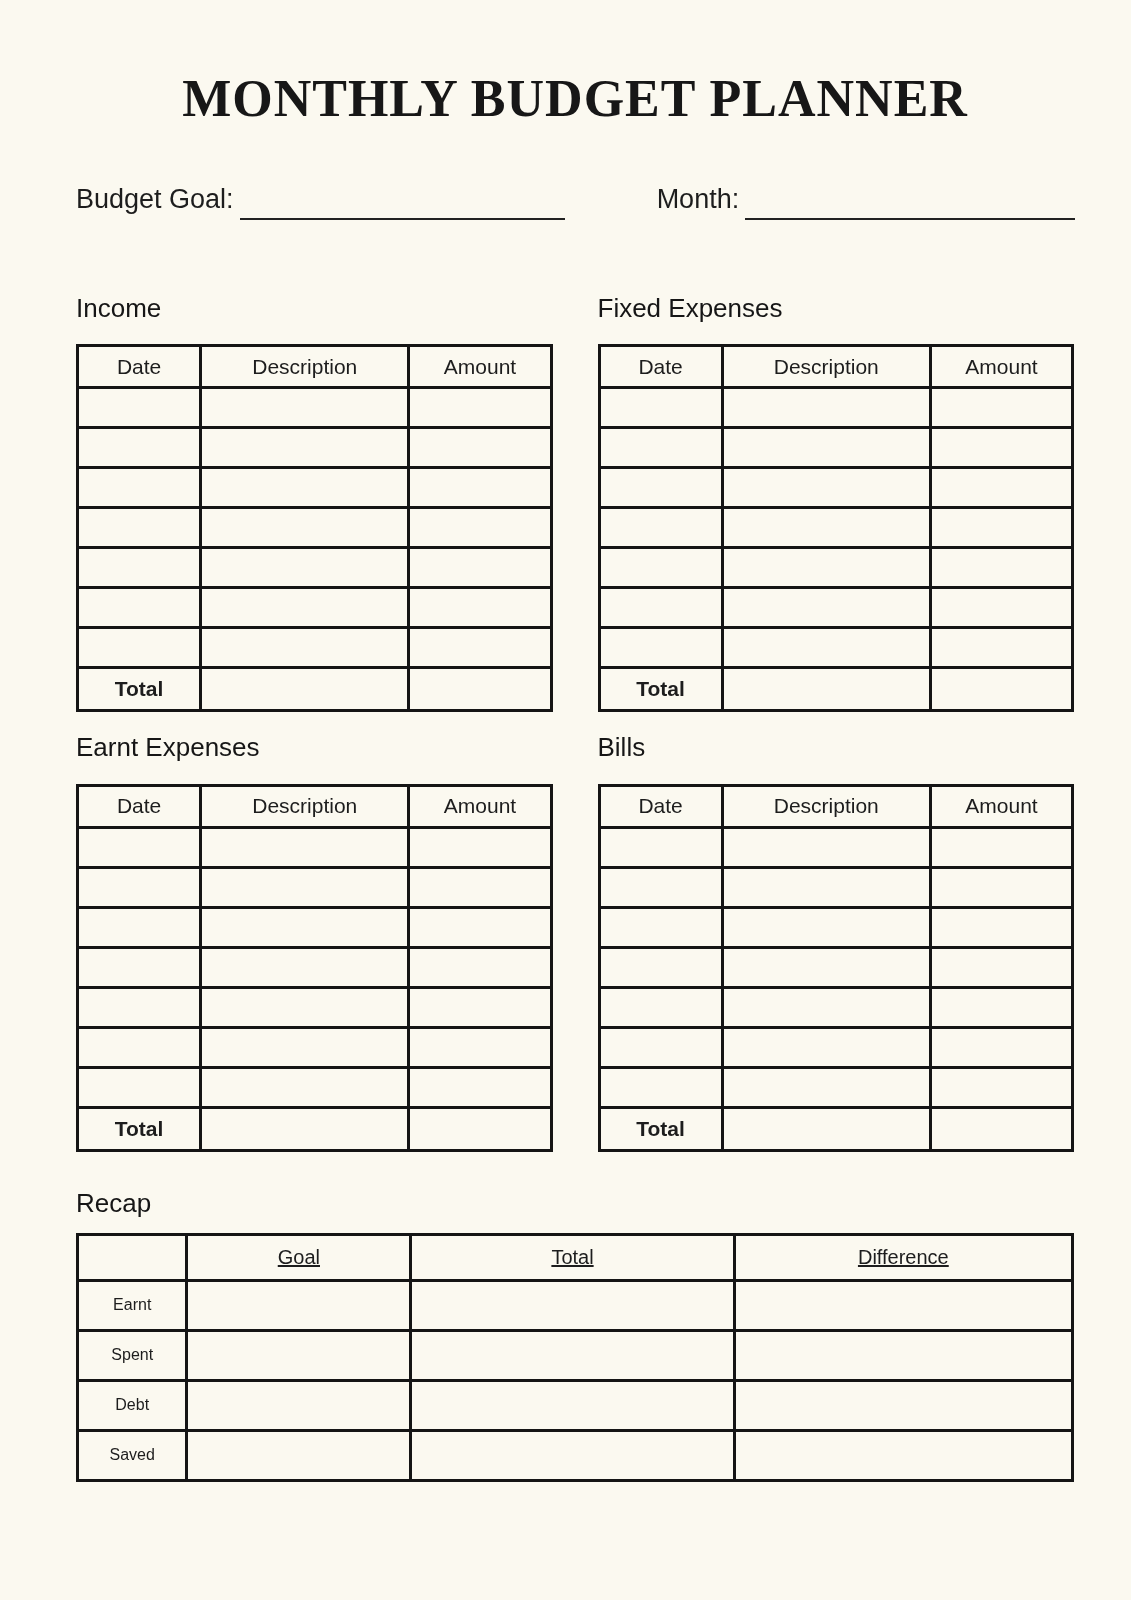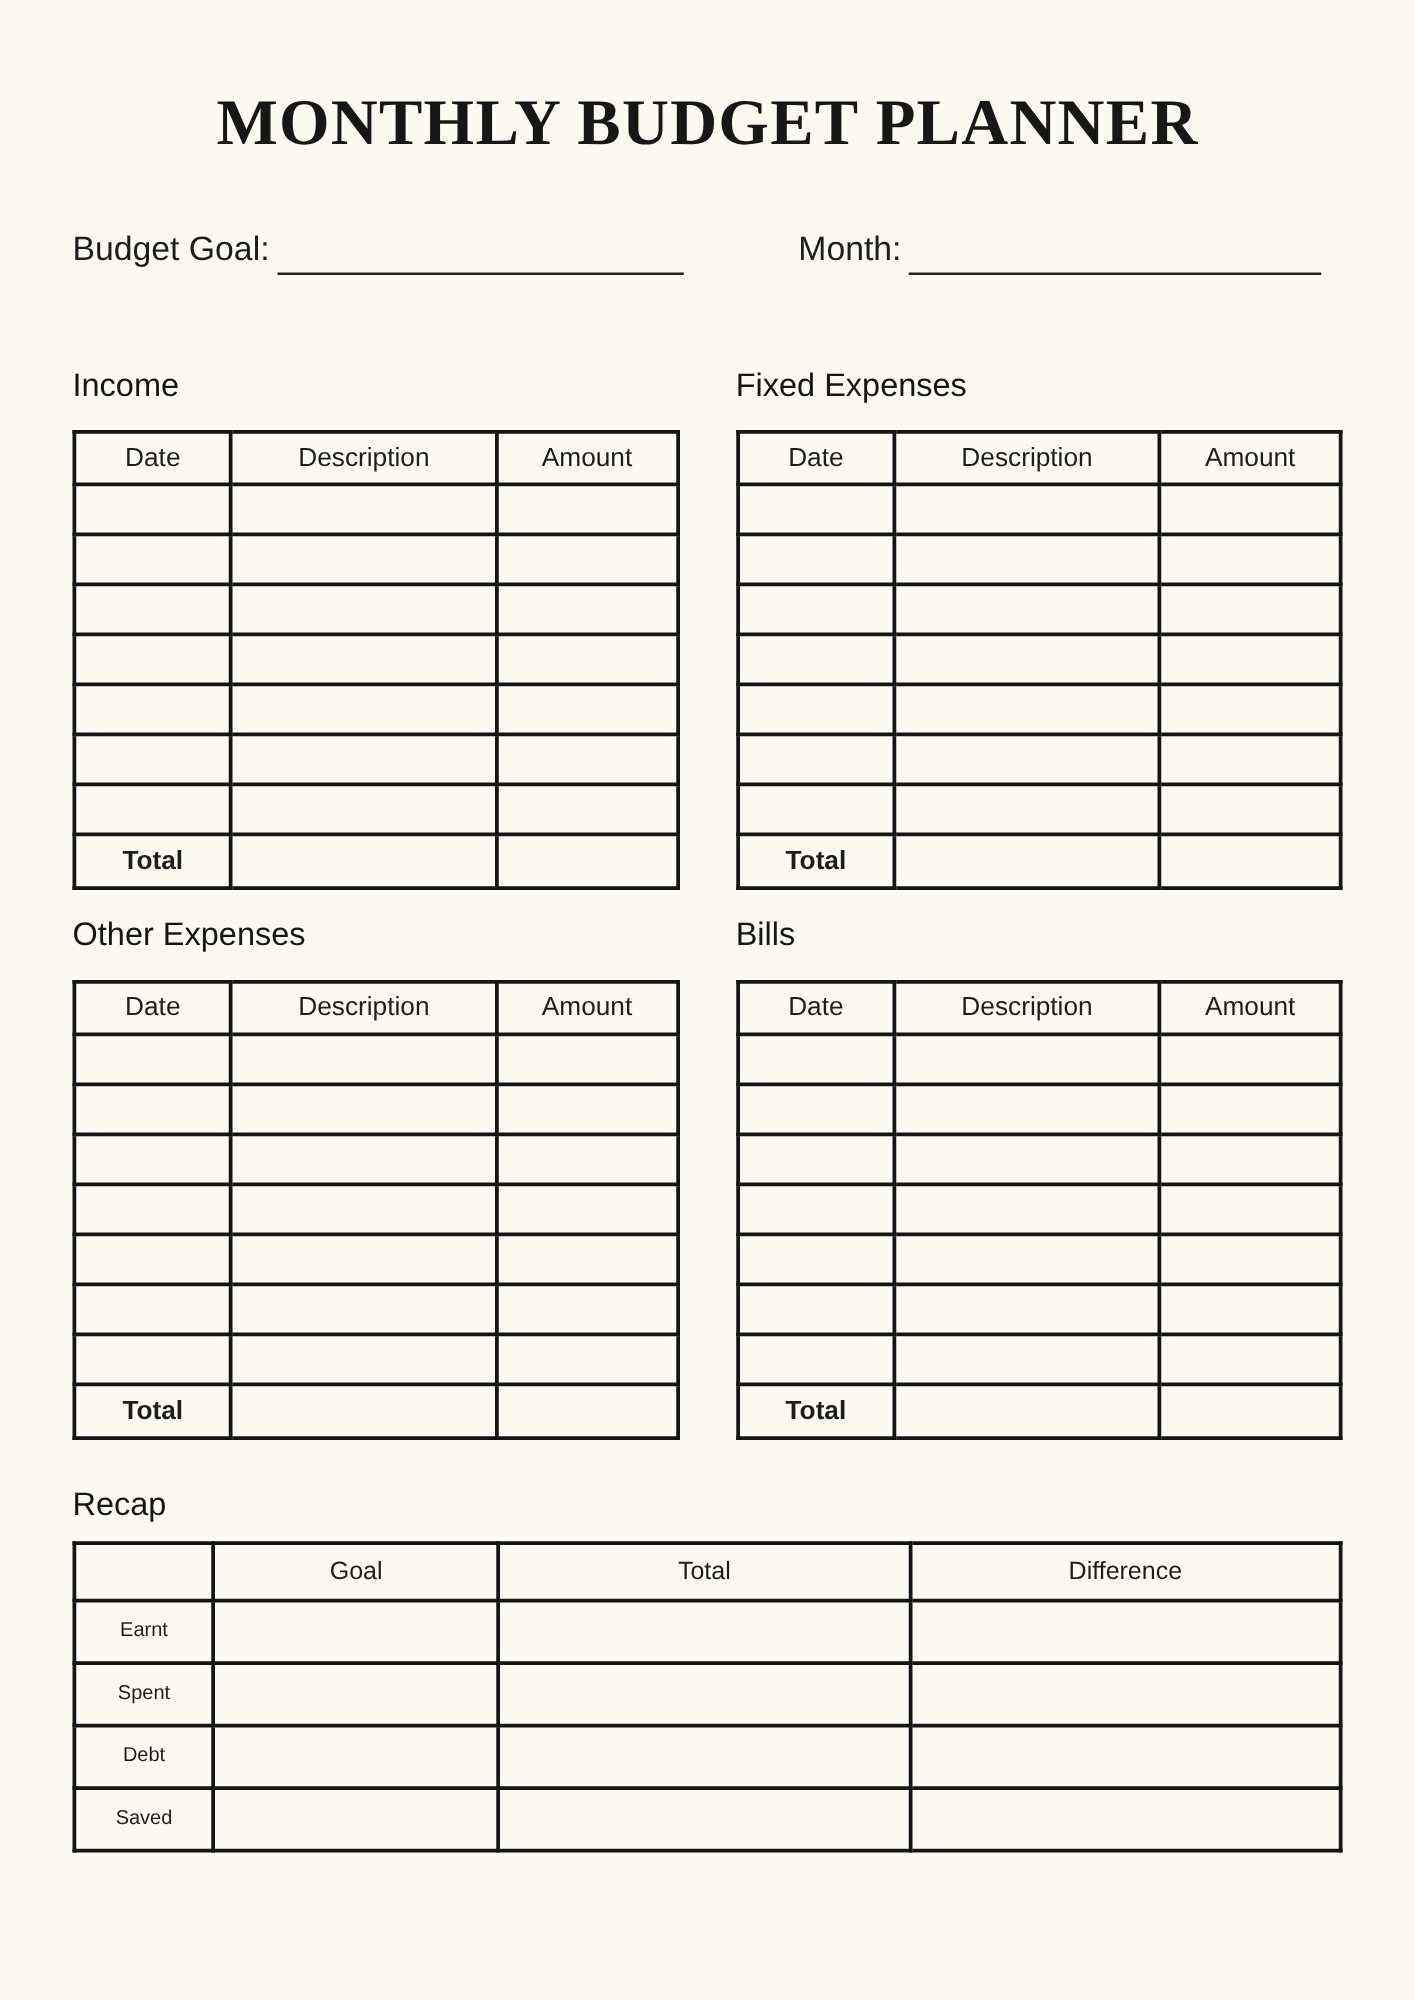--- a/index.html
+++ b/index.html
@@ -6,21 +6,21 @@
   html, body { margin: 0; padding: 0; background: #FBF9F0; }
 
   .page {
     position: relative;
     width: 1131px;
     height: 1600px;
     margin: 0 auto;
     background: #FBF9F0;
     color: #1D1D1D;
     font-family: "Liberation Sans", sans-serif;
-    padding: 70px 57px 0 58px;
+    padding: 70px 57px 0 76px;
     overflow: hidden;
   }
 
   .title {
     margin: 0;
     text-align: center;
     font-family: "Liberation Serif", serif;
     font-weight: 700;
     font-size: 52px;
     line-height: 1.1;
@@ -81,20 +81,21 @@
   .col-amount{ width: 30%; }
 
   
   .recap-section { margin-top: 36px; }
   .recap-section .section-heading { margin-bottom: 14px; }
   .recap-table th {
     height: 46px;
     font-size: 20px;
     font-weight: 400;
     color: #1D1D1D;
+    text-decoration: underline;
   }
   .recap-table td { height: 50px; font-size: 16px; font-weight: 400; text-align: center; }
   .rc-label  { width: 11%; }
   .rc-goal   { width: 22.5%; }
   .rc-actual { width: 32.5%; }
   .rc-diff   { width: 34%; }
 </style>
 </head>
 <body>
 
@@ -222,21 +223,21 @@
         <tr class="total-row">
           <td class="total-label col-date">Total</td>
           <td class="entry col-desc"></td>
           <td class="entry col-amount"></td>
         </tr>
       </tfoot>
     </table>
   </section>
 
   <section class="budget-section">
-    <h2 class="section-heading">Other Expenses</h2>
+    <h2 class="section-heading">Earnt Expenses</h2>
     <table class="budget-table">
       <thead>
         <tr>
           <th class="col-date">Date</th>
           <th class="col-desc">Description</th>
           <th class="col-amount">Amount</th>
         </tr>
       </thead>
       <tbody>
             <tr>

